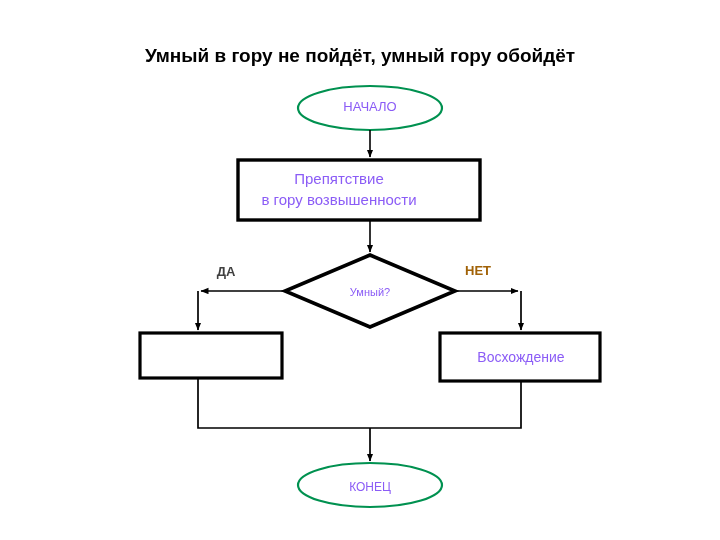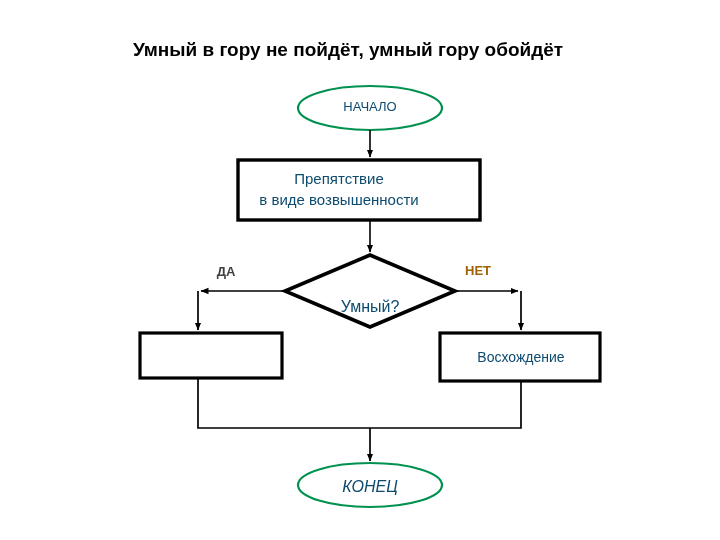--- a/index.html
+++ b/index.html
@@ -13,73 +13,72 @@
   #slide {
     position: relative;
     width: 720px;
     height: 540px;
     background: #ffffff;
     overflow: hidden;
   }
   #title {
     position: absolute;
     left: 0;
-    top: 38px;
+    top: 44px;
     width: 696px;
     text-align: center;
     font-size: 19px;
     font-weight: bold;
     color: #000000;
     letter-spacing: 0px;
     line-height: 24px;
+    padding-left: 12px;
   }
   #flow-svg {
     position: absolute;
     left: 0;
     top: 0;
     width: 720px;
     height: 540px;
   }
   .node-label {
     position: absolute;
     text-align: center;
-    color: #0c4a6e;
+    color: #8b5cf6;
     font-size: 14px;
     line-height: 18px;
     white-space: nowrap;
   }
   .node-label.multi {
     white-space: normal;
   }
   #label-nachalo {
     left: 305px; top: 98px; width: 130px;
     font-size: 13px;
   }
   #label-prepyatstvie {
     left: 240px; top: 168px; width: 198px;
     font-size: 15px;
     line-height: 21px;
   }
   #label-umny {
     left: 300px; top: 283px; width: 140px;
-    font-size: 16px;
-    margin-top: 15px;
+    font-size: 11px;
   }
   #label-obhod {
     left: 142px; top: 346px; width: 138px;
     font-size: 14px;
   }
   #label-voshozhdenie {
     left: 443px; top: 348px; width: 156px;
     font-size: 14px;
   }
   #label-konec {
     left: 305px; top: 478px; width: 130px;
-    font-size: 16px;
-    font-style: italic;
+    font-size: 12px;
   }
   .branch-label {
     position: absolute;
     font-size: 13px;
     font-weight: bold;
     text-align: center;
     white-space: nowrap;
   }
   #label-da {
     left: 206px; top: 264px; width: 40px;
@@ -128,21 +127,21 @@
     <polyline points="521,382 521,428 370,428" fill="none" stroke="#000000" stroke-width="1.7"></polyline>
     <line x1="370" y1="428" x2="370" y2="461" stroke="#000000" stroke-width="1.7" marker-end="url(#arrow-black)"></line>
 
     <ellipse cx="370" cy="485" rx="72" ry="22" fill="#ffffff" stroke="#009150" stroke-width="2.2"></ellipse>
   </svg>
 
   <div class="node-label" id="label-nachalo">НАЧАЛО</div>
 
   <div class="node-label multi" id="label-prepyatstvie">
     <div>Препятствие</div>
-    <div>в виде возвышенности</div>
+    <div>в гору возвышенности</div>
   </div>
 
   <div class="node-label" id="label-umny">Умный?</div>
 
 
   <div class="node-label" id="label-voshozhdenie">Восхождение</div>
 
   <div class="node-label" id="label-konec">КОНЕЦ</div>
 
   <div class="branch-label" id="label-da">ДА</div>

